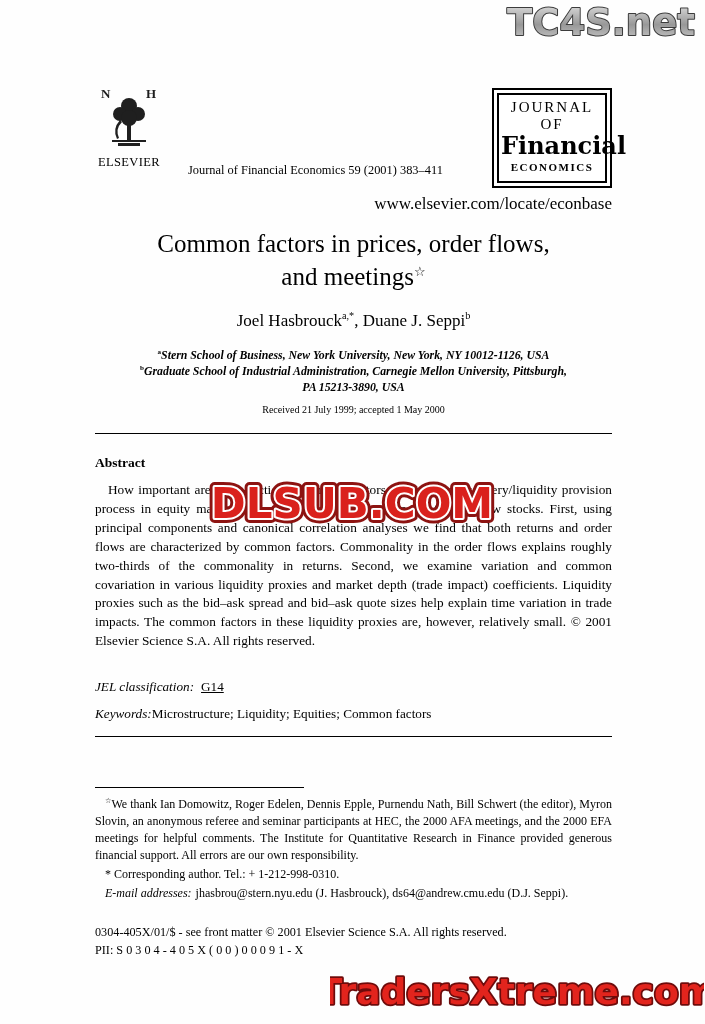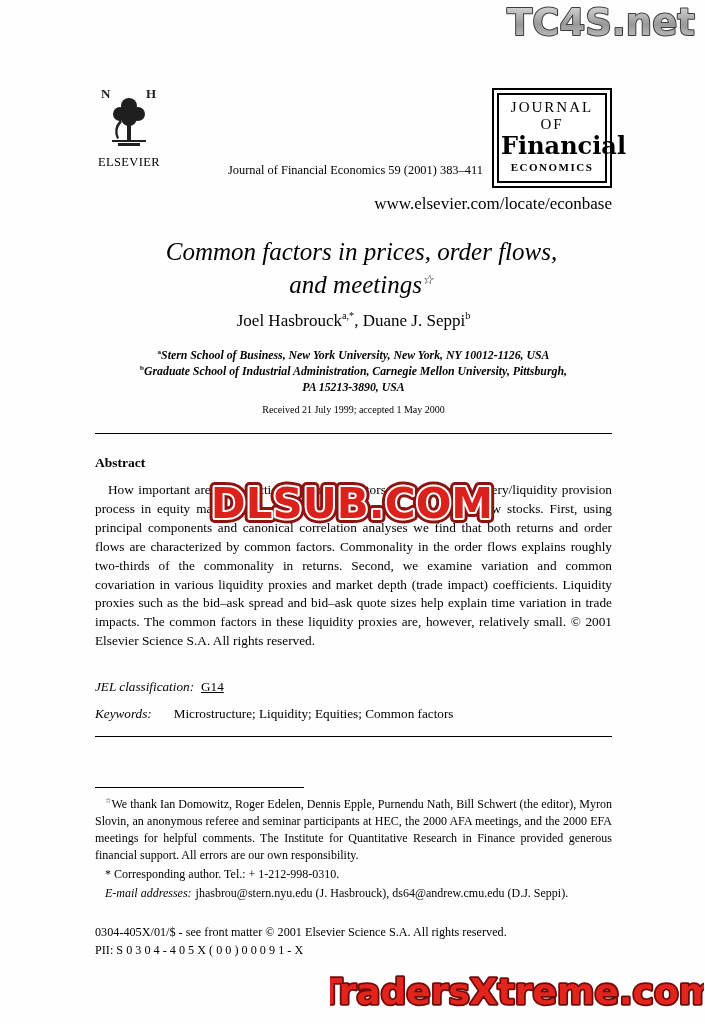--- a/index.html
+++ b/index.html
@@ -14,49 +14,49 @@
 
   
   .wm-top{position:absolute;top:-2px;right:2px;}
   .wm-center{position:absolute;left:202px;top:476px;}
   .wm-bottom{position:absolute;left:330px;top:966px;}
   svg text{font-family:"DejaVu Sans", sans-serif;font-weight:bold;}
 
   
   .elsevier{left:96px;top:84px;width:66px;text-align:center;}
   .elsevier-label{font-size:12.5px;letter-spacing:0.4px;margin-top:1px;}
-  .journal-line{left:188px;top:163px;font-size:12.4px;margin-left:40px;}
+  .journal-line{left:188px;top:163px;font-size:12.4px;}
   .jfe{right:93px;top:88px;width:120px;border:2px solid #000;padding:3px;background:#fff;box-sizing:border-box;}
   .jfe-inner{border:2px solid #000;padding:4px 2px 5px;text-align:center;}
   .jfe-line1{font-size:15px;letter-spacing:2px;font-family:"Liberation Serif",serif;}
   .jfe-line2{font-size:24px;font-family:"DejaVu Serif",serif;font-weight:600;line-height:26px;}
   .jfe-line3{font-size:11px;letter-spacing:1.5px;font-weight:bold;font-family:"Liberation Serif",serif;line-height:17px;}
   .website{right:93px;top:194px;font-size:17px;}
 
   
-  .title{left:95px;width:517px;top:227px;font-size:25px;line-height:33px;font-weight:normal;margin:8px;font-style:italic;}
+  .title{left:95px;width:517px;top:227px;font-size:25px;line-height:33px;font-weight:normal;margin:0;}
   .title sup{font-size:13px;}
   .authors{left:95px;width:517px;top:311px;font-size:17px;}
   .affils{left:95px;width:517px;top:347px;font-size:11.8px;font-style:italic;line-height:16px;font-weight:bold;}
   .affils sup{font-style:normal;}
   .received{left:95px;width:517px;top:404px;font-size:10px;}
 
   
   .rule{left:95px;width:517px;border-top:1.4px solid #000;height:0;}
   .rule-1{top:433px;}
   .rule-2{top:736px;}
   .fnrule{left:95px;width:209px;border-top:1px solid #000;height:0;top:787px;}
 
   
   .abs-head{left:95px;top:455px;font-size:13.5px;font-weight:bold;}
   .abs-para{left:95px;width:517px;top:481px;font-size:13.3px;line-height:18.9px;text-align:justify;text-indent:13px;margin:0;}
   .jel{left:95px;width:517px;top:679px;font-size:13.2px;}
   .jel .val{margin-left:7px;text-decoration:underline;}
   .keywords{left:95px;width:517px;top:706px;font-size:13.2px;}
-  .keywords .val{margin-left:22px;text-align:center;}
+  .keywords .val{margin-left:0;text-align:center;}
 
   
   .fn{left:95px;width:517px;font-size:12px;line-height:17px;margin:0;}
   .fn-thanks{top:796px;text-align:justify;text-indent:10px;}
   .fn-corr{top:866px;text-indent:10px;}
   .fn-email{top:885px;text-indent:10px;}
   .fn-email .val{margin-left:4px;}
 
   
   .issn{left:95px;top:925px;font-size:12.2px;}

